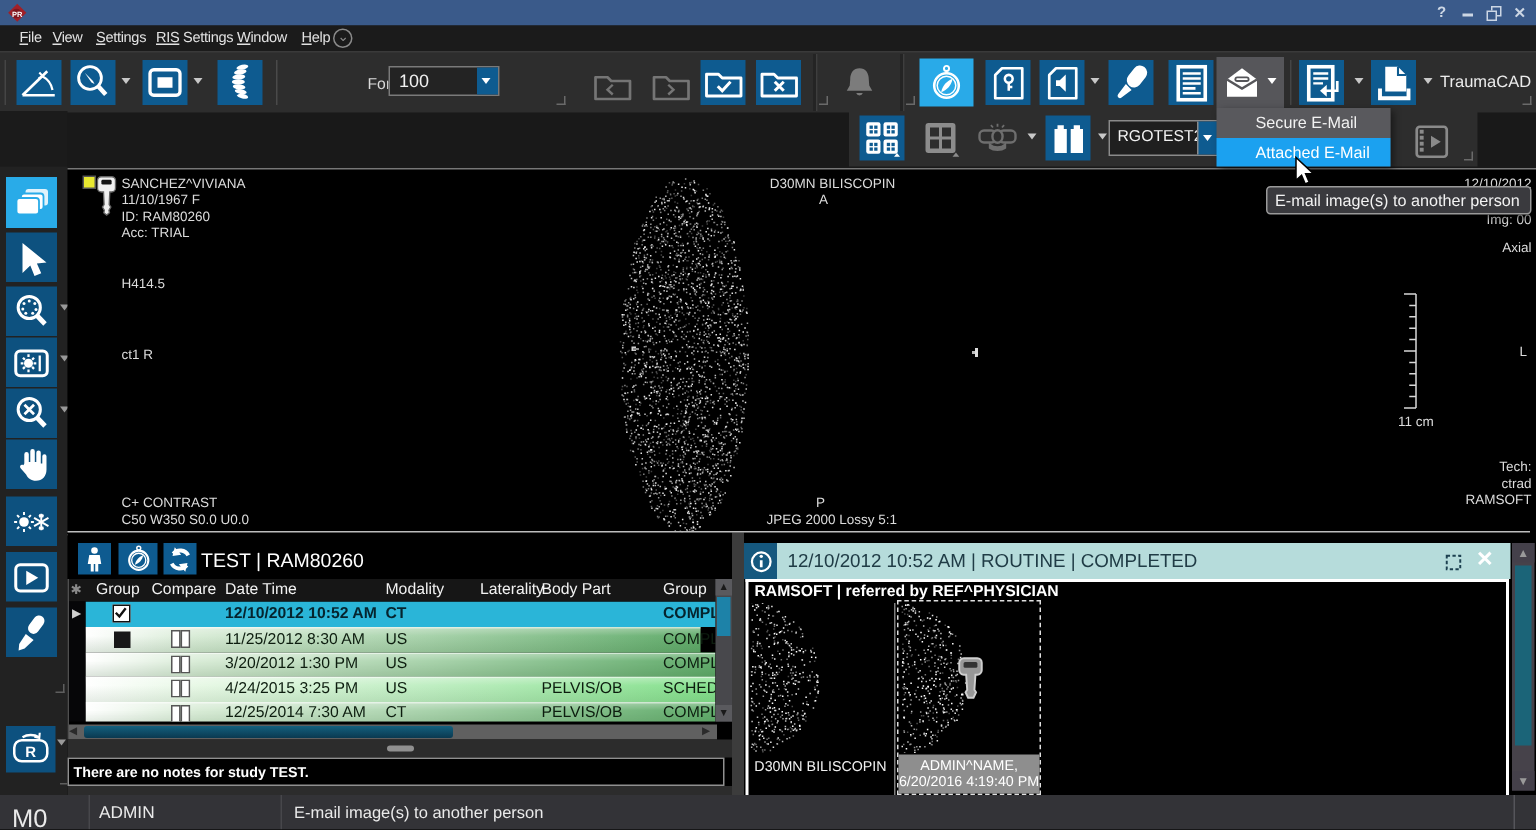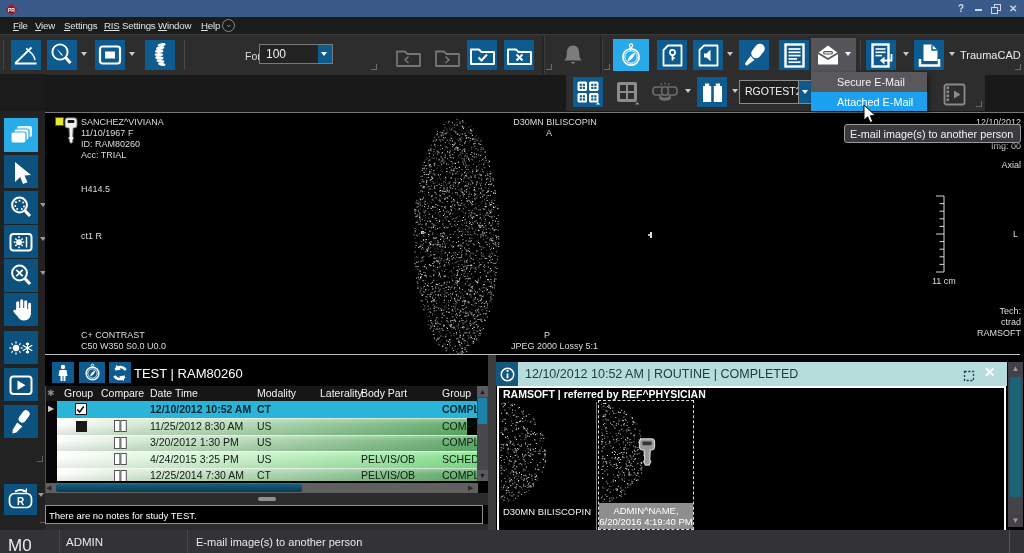--- a/index.html
+++ b/index.html
@@ -607,21 +607,21 @@
       <div class="abs" style="left:0;top:0;width:9px;height:10px;color:#2a2a2a;font-size:7px;line-height:10px;">◀</div>
       <div class="abs" style="left:10px;top:1px;width:246px;height:8px;background:linear-gradient(#13607e,#0a395a);background:linear-gradient(#13607e,#0a3950);border-radius:2px;"></div>
       <div class="abs" style="right:1px;top:0;width:9px;height:10px;color:#2a2a2a;font-size:7px;line-height:10px;">▶</div>
     </div>
 
     <div class="abs" style="left:45px;top:493px;width:443px;height:12px;background:#2c2c2c;">
       <div class="abs" style="left:213px;top:4px;width:18px;height:4px;background:#909090;border-radius:2px;"></div>
     </div>
 
     <div class="abs" style="left:45px;top:505px;width:438px;height:19px;background:#000;border:1px solid #909090;box-sizing:border-box;">
-      <div class="txt" style="left:3px;top:4px;font-size:9.5px;font-weight:normal;color:#fff;">There are no notes for study TEST.</div>
+      <div class="txt" style="left:3px;top:4px;font-size:9.5px;font-weight:bold;color:#fff;">There are no notes for study TEST.</div>
     </div>
     <div class="abs" style="left:45px;top:524px;width:443px;height:6px;background:#2c2c2c;"></div>
   </div>
 
   <div class="abs" style="left:488px;top:355px;width:8px;height:175px;background:#3c3c3c;"></div>
 
   <div class="abs" style="left:496px;top:355px;width:528px;height:175px;background:#000;"></div>
   <div id="rightpanel">
 
     <div class="abs" style="left:496px;top:362px;width:22px;height:24px;background:#15587e;display:flex;align-items:center;justify-content:center;">

